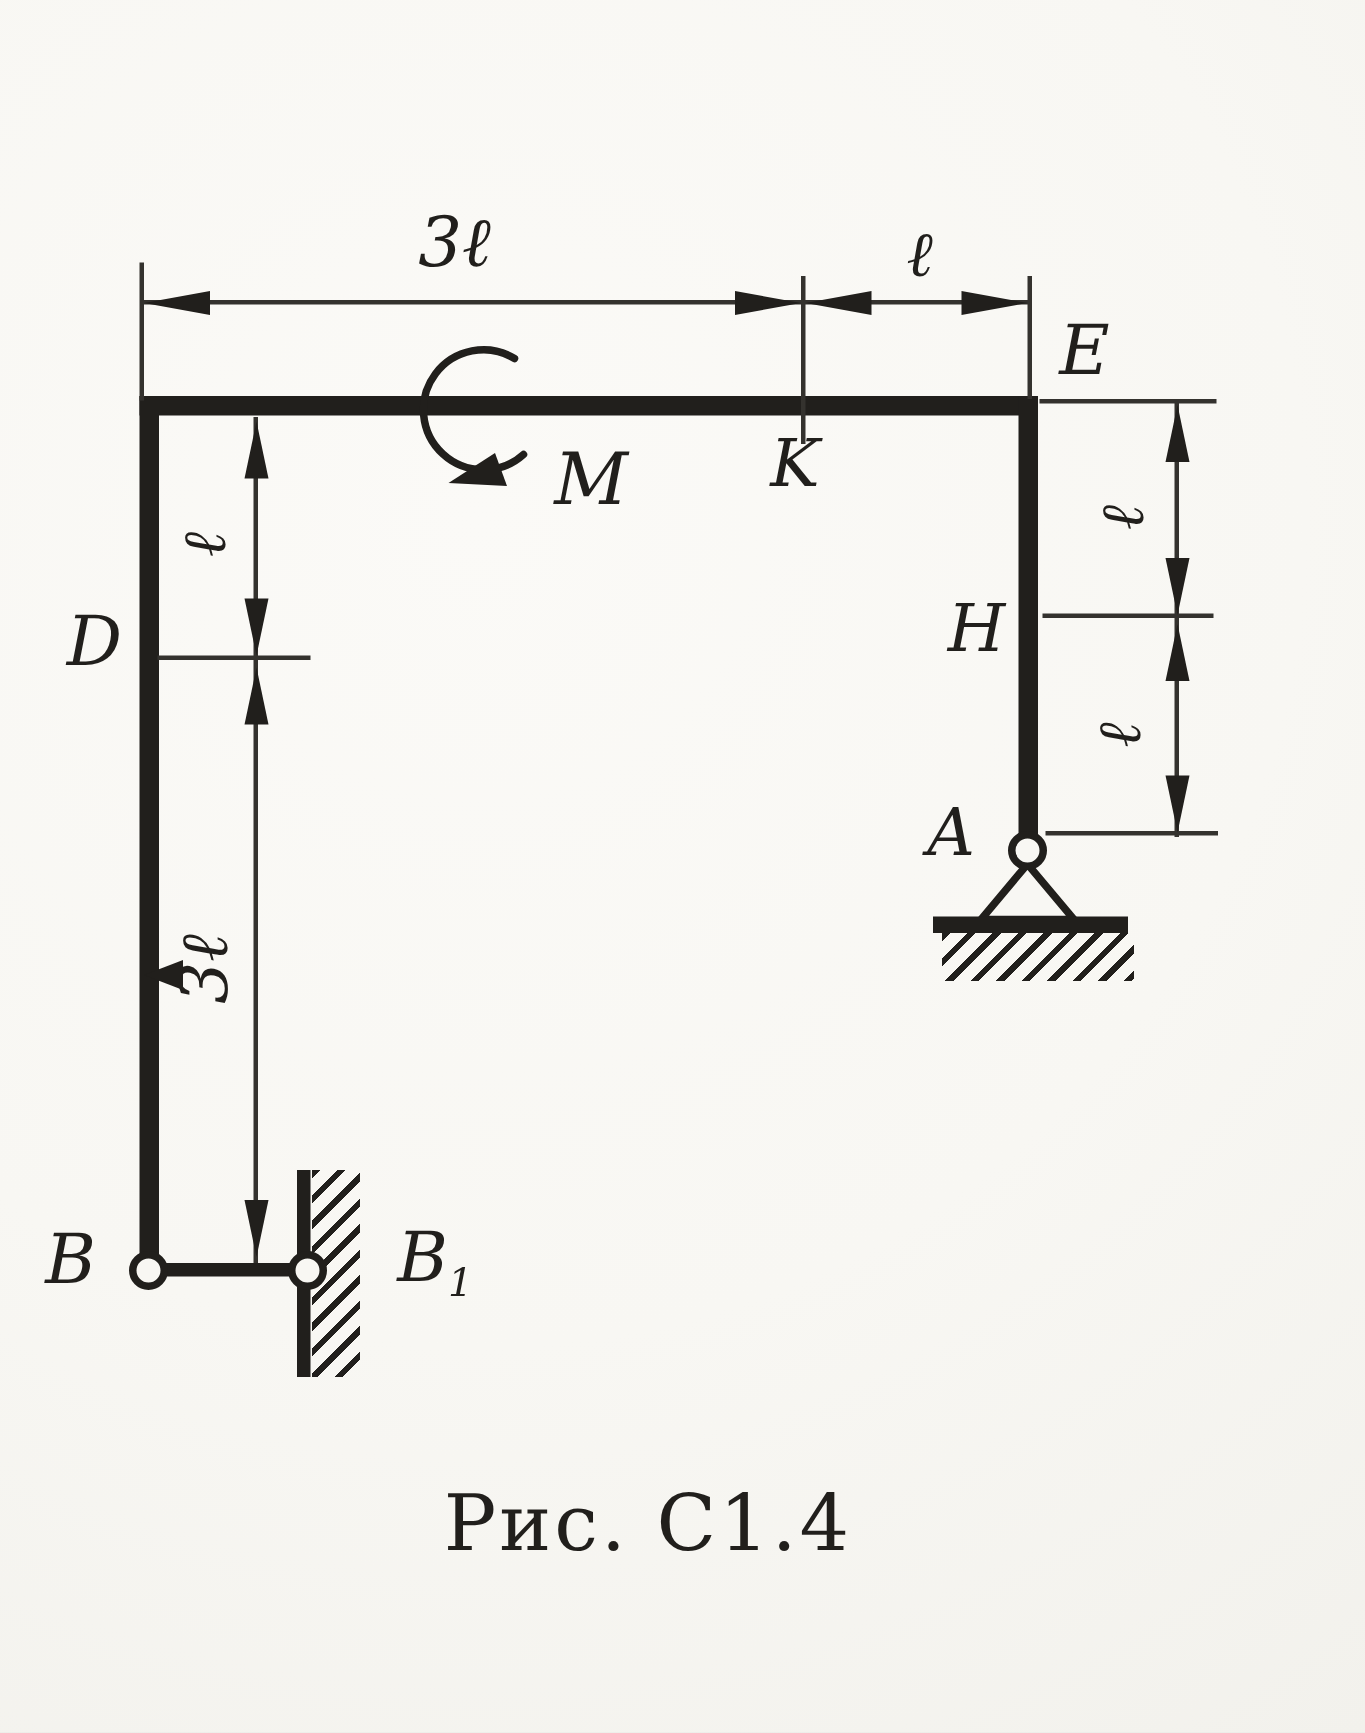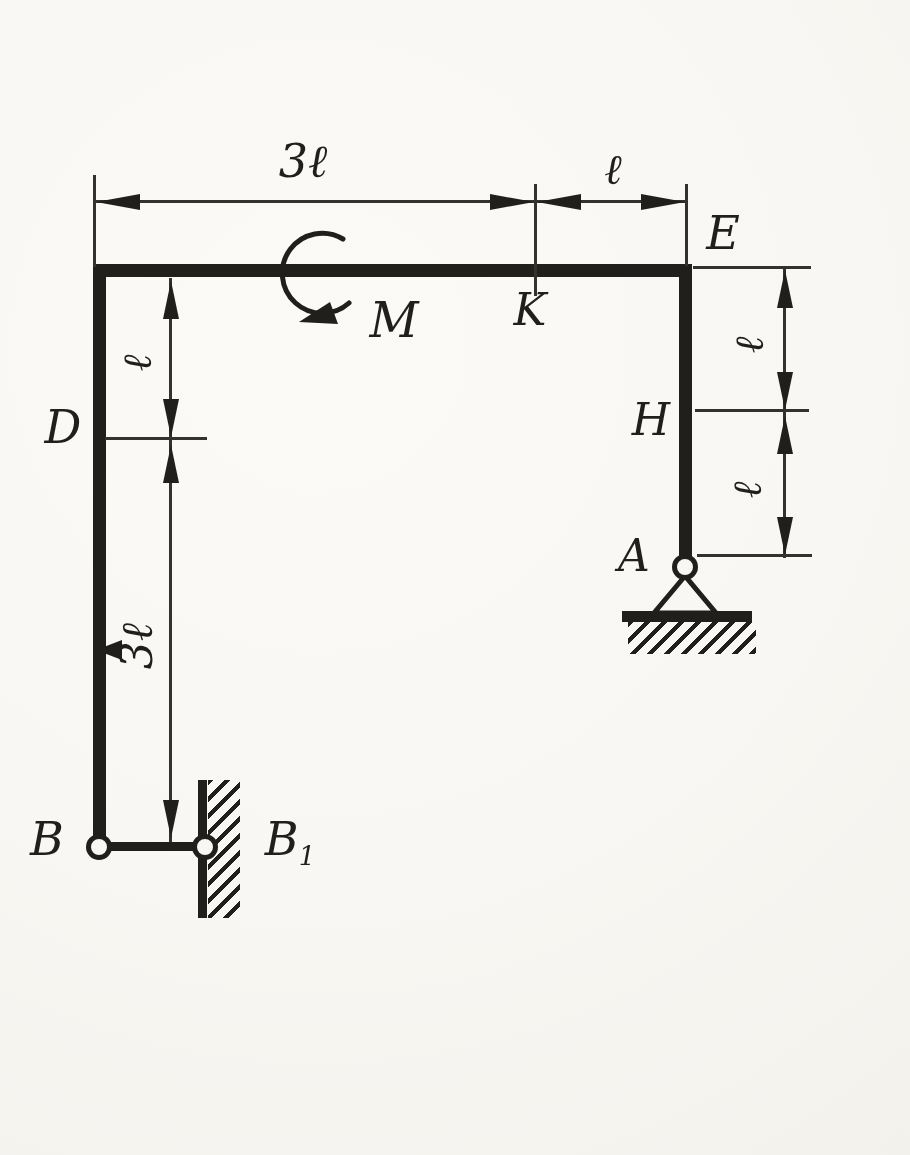--- a/index.html
+++ b/index.html
@@ -125,14 +125,15 @@
   <div class="pin" style="left:86px;top:834px;"></div>
   <div class="ln" style="left:198px;top:780px;width:9px;height:138px;"></div>
   <div class="hatch" style="left:208px;top:780px;width:32px;height:138px;"></div>
   <div class="pin" style="left:192px;top:834px;"></div>
 
   <span class="label" style="left:47px;top:839px;font-size:46px;">B</span>
   <span class="label" style="left:290px;top:842px;font-size:46px;">
     <span>B</span><span class="sub">1</span>
   </span>
 
+  <span class="label caption" style="left:432px;top:1016px;font-size:52px;">Рис. С1.4</span>
 
 </div>
 
 </body></html>

